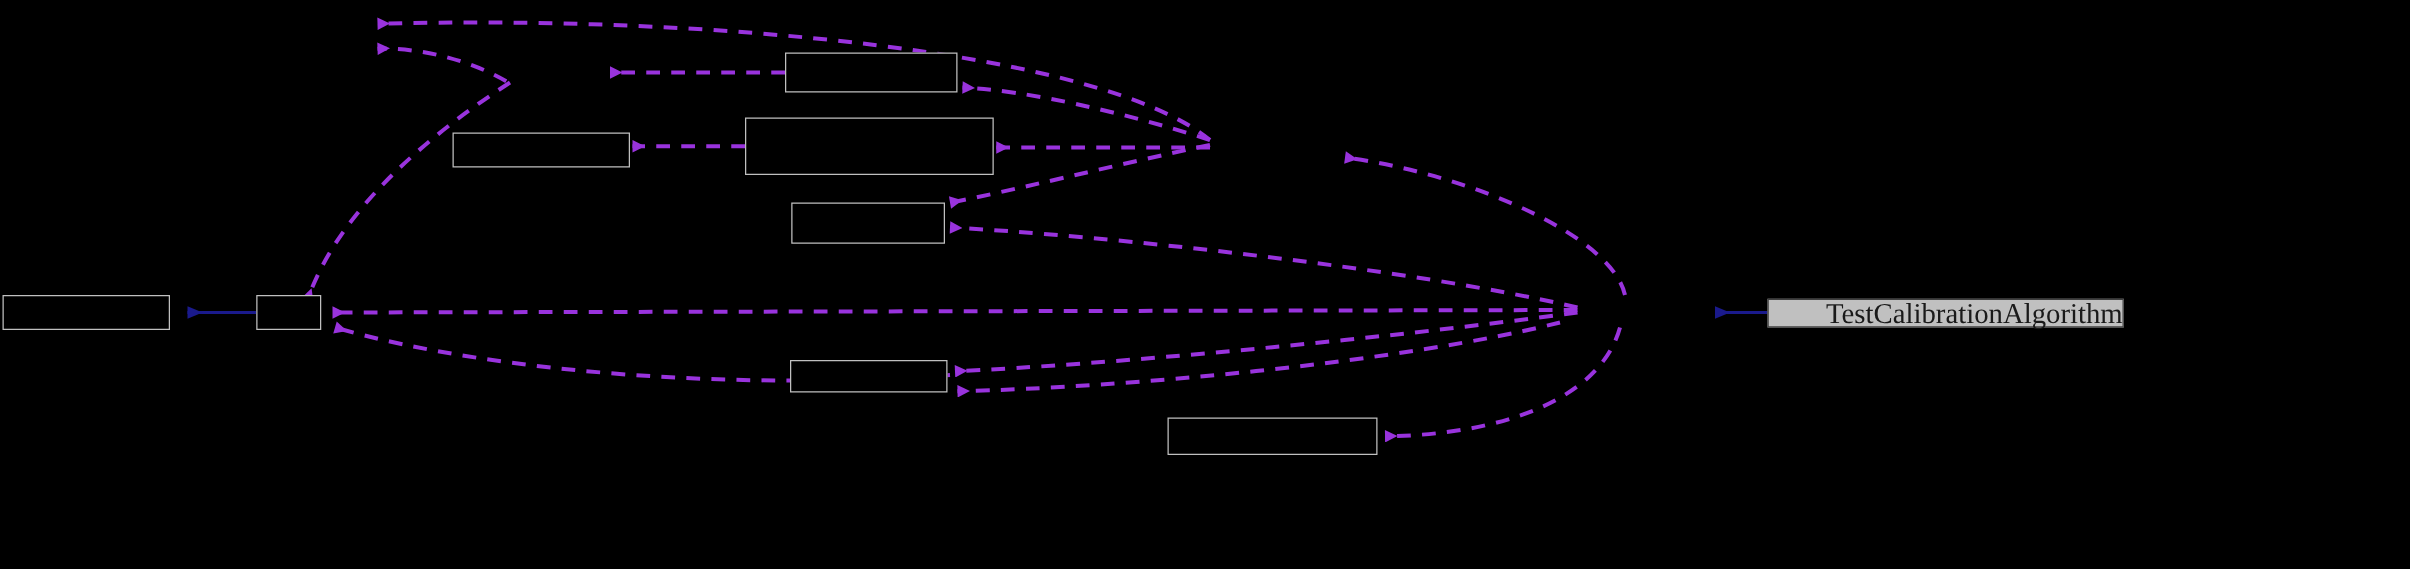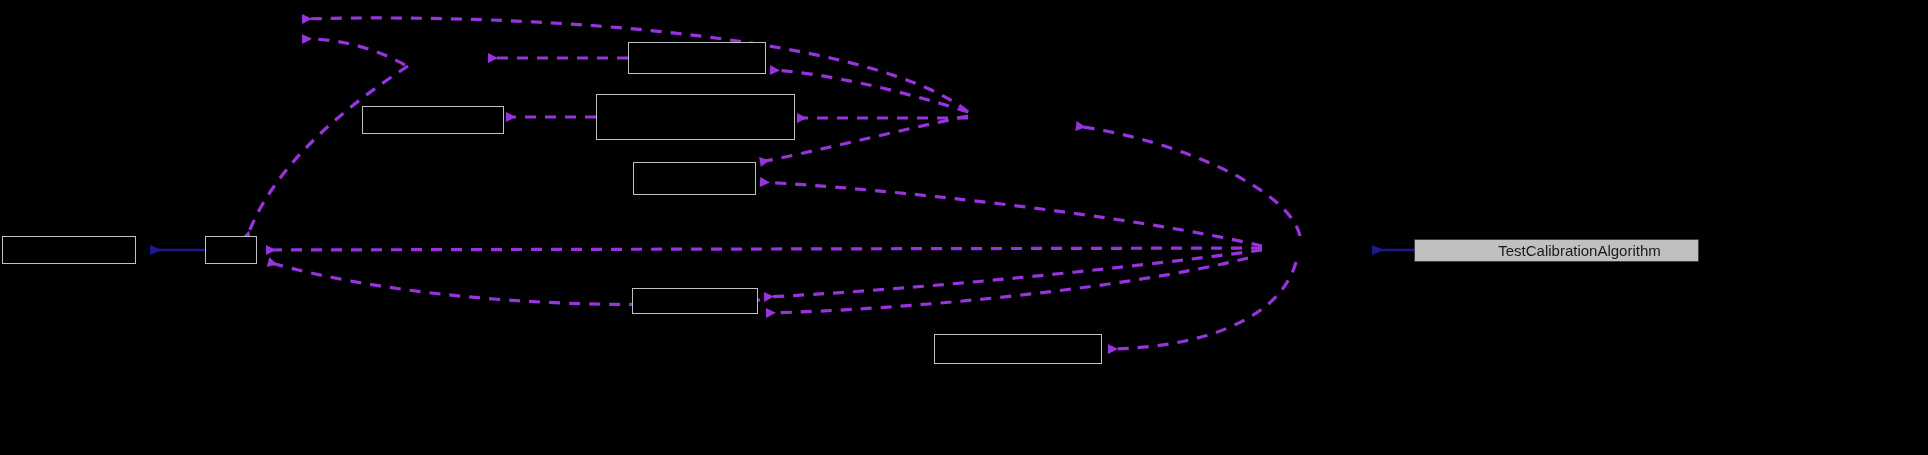--- a/index.html
+++ b/index.html
@@ -24,23 +24,23 @@
     color:#1a1a1a;
     font-size:17px;
     line-height:1;
     display:flex;
     align-items:center;
     justify-content:center;
     white-space:nowrap;
   }
   .node-label{
     display:block;
-    font-size:15px;
+    font-size:23px;
     color:#1a1a1a;
-    font-family:Liberation Sans, sans-serif;
+    font-family:Liberation Serif, serif;
     margin-left:46px;
   }
 </style>
 </head>
 <body>
 
 <div id="graph">
 
   <svg id="edges" viewBox="0 0 1928 455" xmlns="http://www.w3.org/2000/svg">
     <defs>

